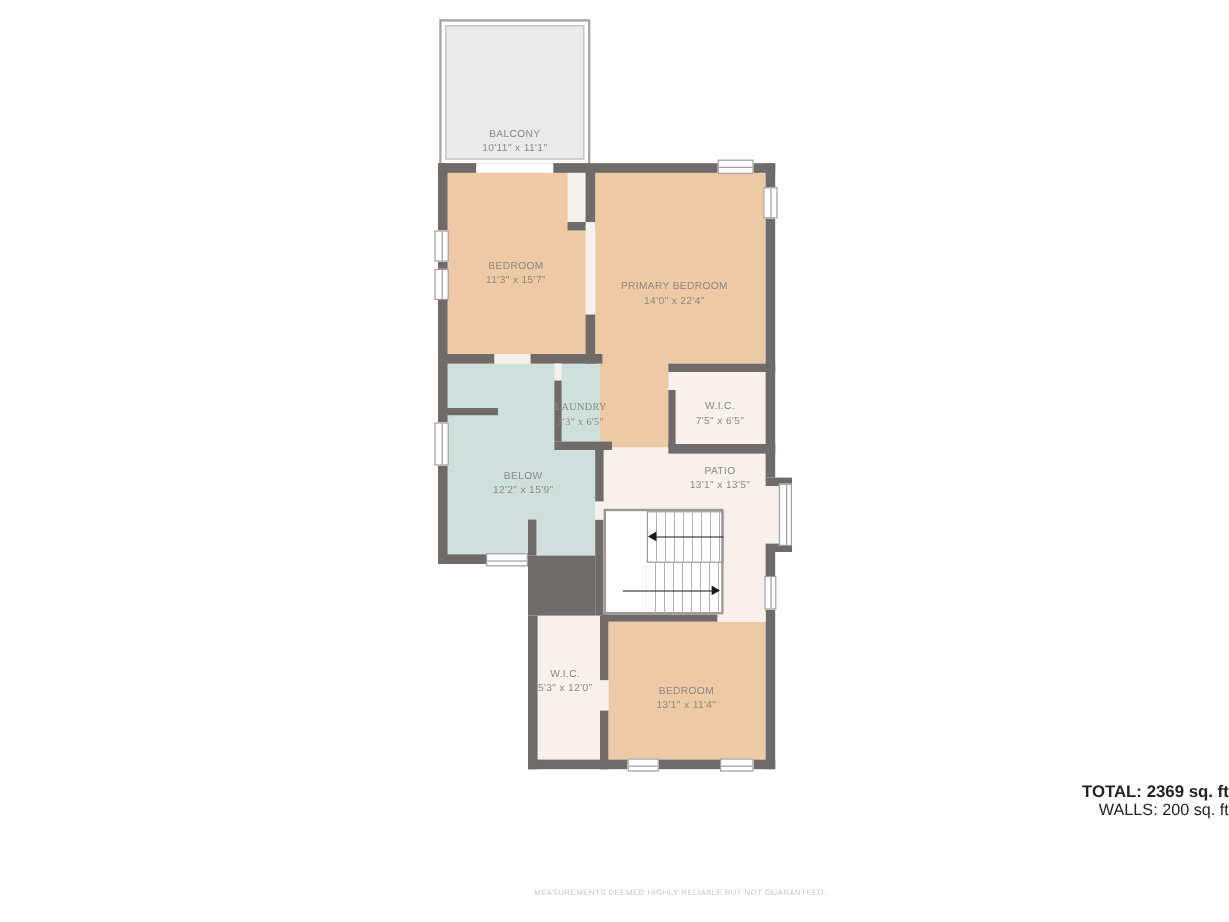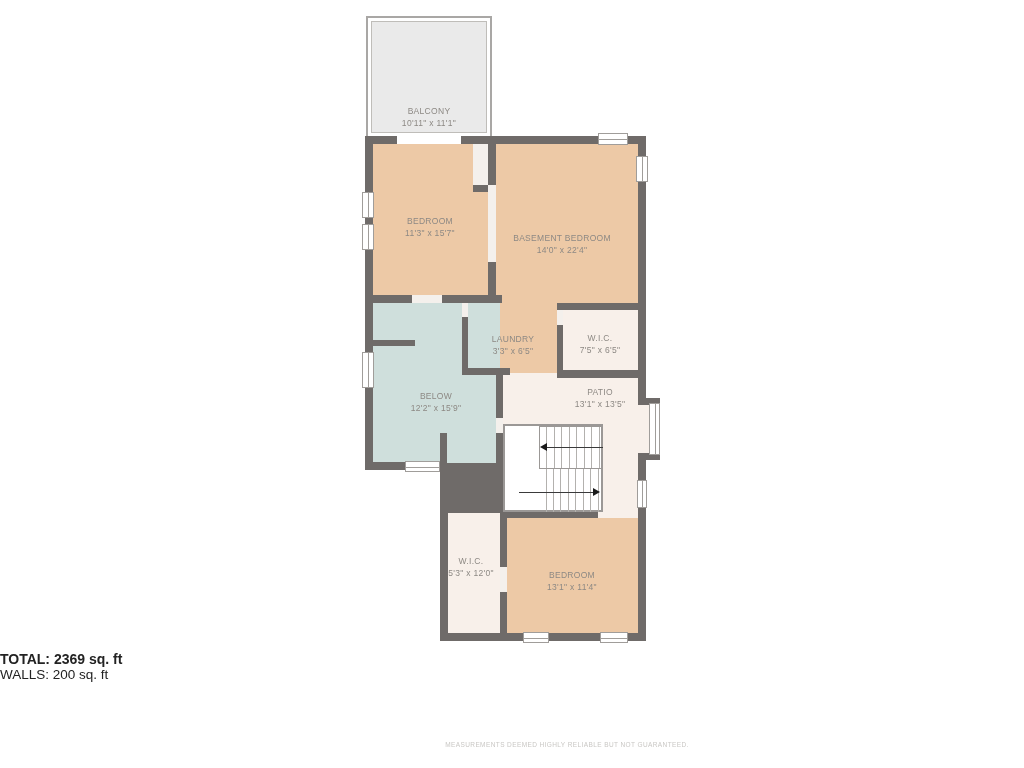--- a/index.html
+++ b/index.html
@@ -15,21 +15,21 @@
   .winH::after{top:50%;left:0;right:0;height:1px;}
   .rlabel{position:absolute;transform:translateX(-50%);text-align:center;color:var(--label,#8d8984);
           font-size:8.5px;line-height:11.5px;letter-spacing:.3px;white-space:nowrap;}
   .stairbox{position:absolute;background:#fff;border:2px solid var(--stairborder,#9b9896);box-sizing:border-box;}
   .treads{position:absolute;background:repeating-linear-gradient(90deg,transparent 0,transparent 6.5px,var(--stairline,#b3b1ae) 6.5px,var(--stairline,#b3b1ae) 7.5px);}
   .flightU{border:1px solid var(--stairborder,#9b9896);box-sizing:border-box;}
   .aline{position:absolute;background:#3a3a3a;height:1px;}
   .tri{position:absolute;width:0;height:0;}
   .tri-left{border-top:4px solid transparent;border-bottom:4px solid transparent;border-right:7px solid #1a1a1a;}
   .tri-right{border-top:4px solid transparent;border-bottom:4px solid transparent;border-left:7px solid #1a1a1a;}
-  .footer{position:absolute;left:0;width:100%;text-align:left;color:var(--footer,#232323);
+  .footer{position:absolute;left:0;width:100%;text-align:right;color:var(--footer,#232323);
           font-size:13.5px;line-height:16px;}
   .footer .total{font-weight:bold;font-size:14px;}
   .disclaimer{position:absolute;left:0;width:100%;text-align:center;box-sizing:border-box;padding-left:110px;
           color:var(--muted,#c9c7c4);font-size:6.5px;letter-spacing:.4px;}
 </style>
 </head>
 <body>
 
 <div class="page">
 
@@ -119,24 +119,24 @@
 
   <div class="rlabel" style="left:429px;top:74px;margin-top:32px;">
     <div>BALCONY</div>
     <div>10'11" x 11'1"</div>
   </div>
   <div class="rlabel" style="left:430px;top:216px;">
     <div>BEDROOM</div>
     <div>11'3" x 15'7"</div>
   </div>
   <div class="rlabel" style="left:562px;top:233px;">
-    <div>BASEMENT BEDROOM</div>
+    <div>PRIMARY BEDROOM</div>
     <div>14'0" x 22'4"</div>
   </div>
-  <div class="rlabel" style="left:513px;top:334px;">
+  <div class="rlabel" style="left:484px;top:334px;font-family:Liberation Serif, serif;">
     <div>LAUNDRY</div>
     <div>3'3" x 6'5"</div>
   </div>
   <div class="rlabel" style="left:600px;top:333px;">
     <div>W.I.C.</div>
     <div>7'5" x 6'5"</div>
   </div>
   <div class="rlabel" style="left:436px;top:391px;">
     <div>BELOW</div>
     <div>12'2" x 15'9"</div>

